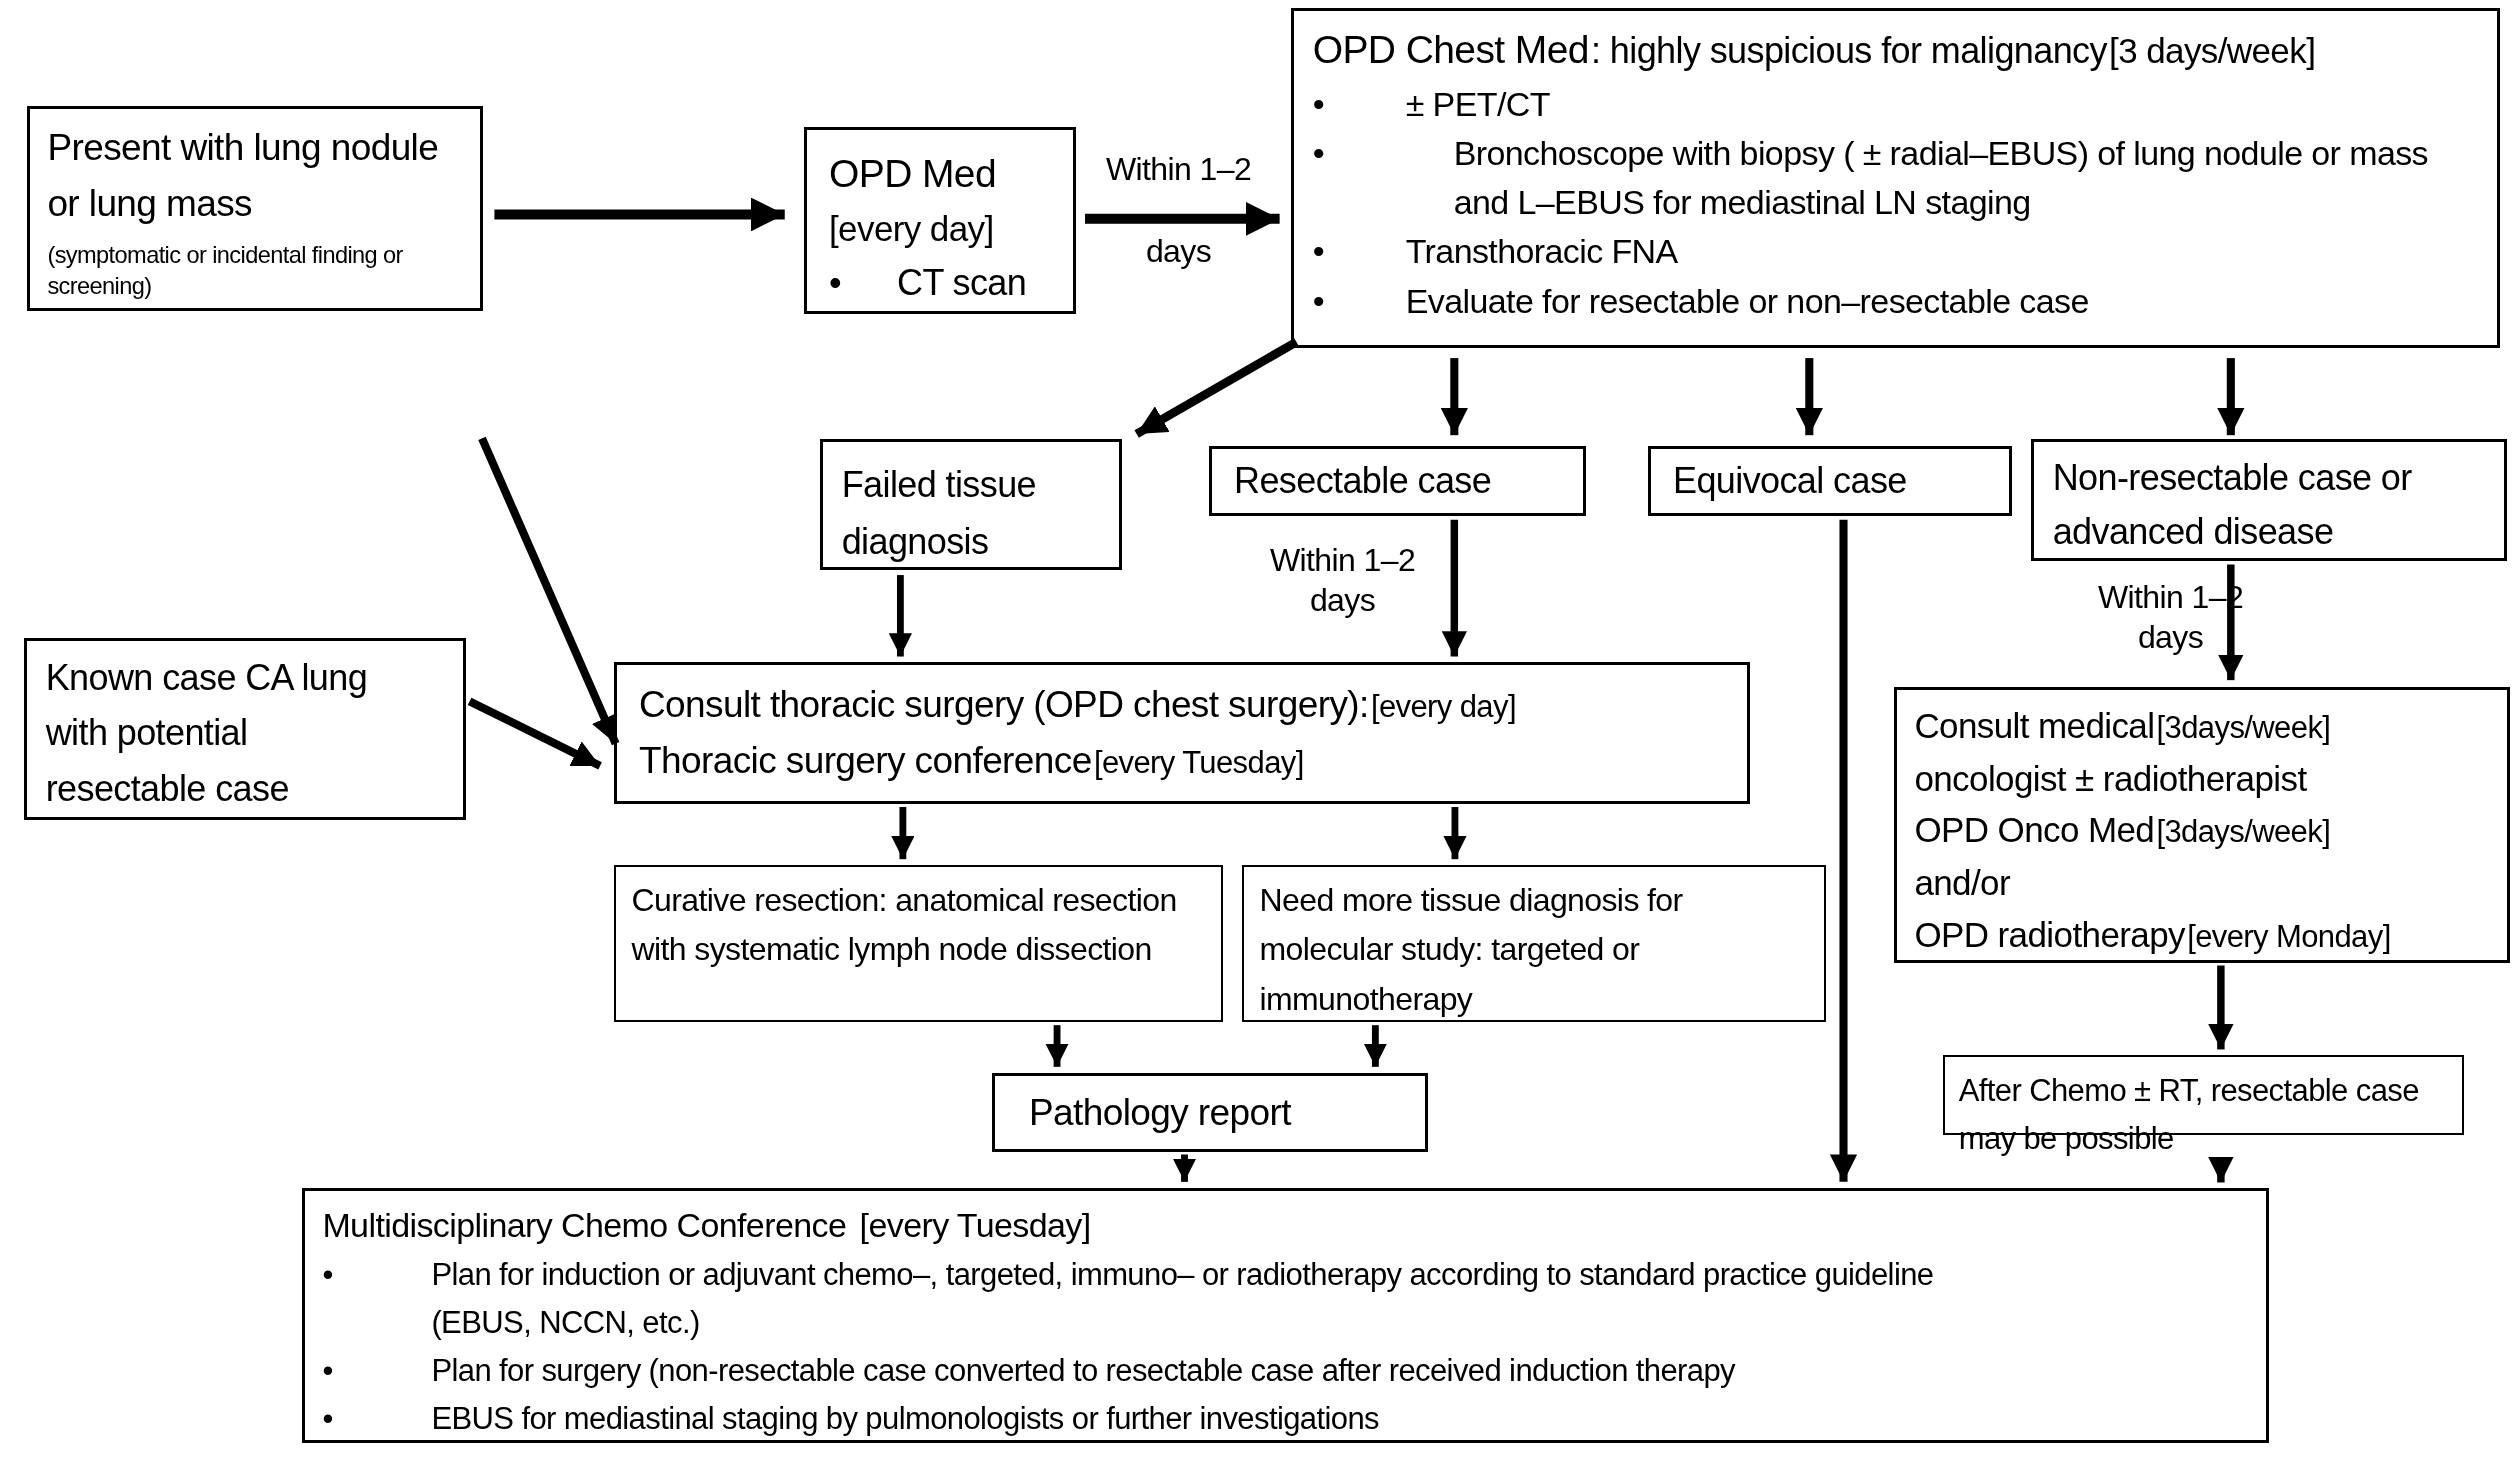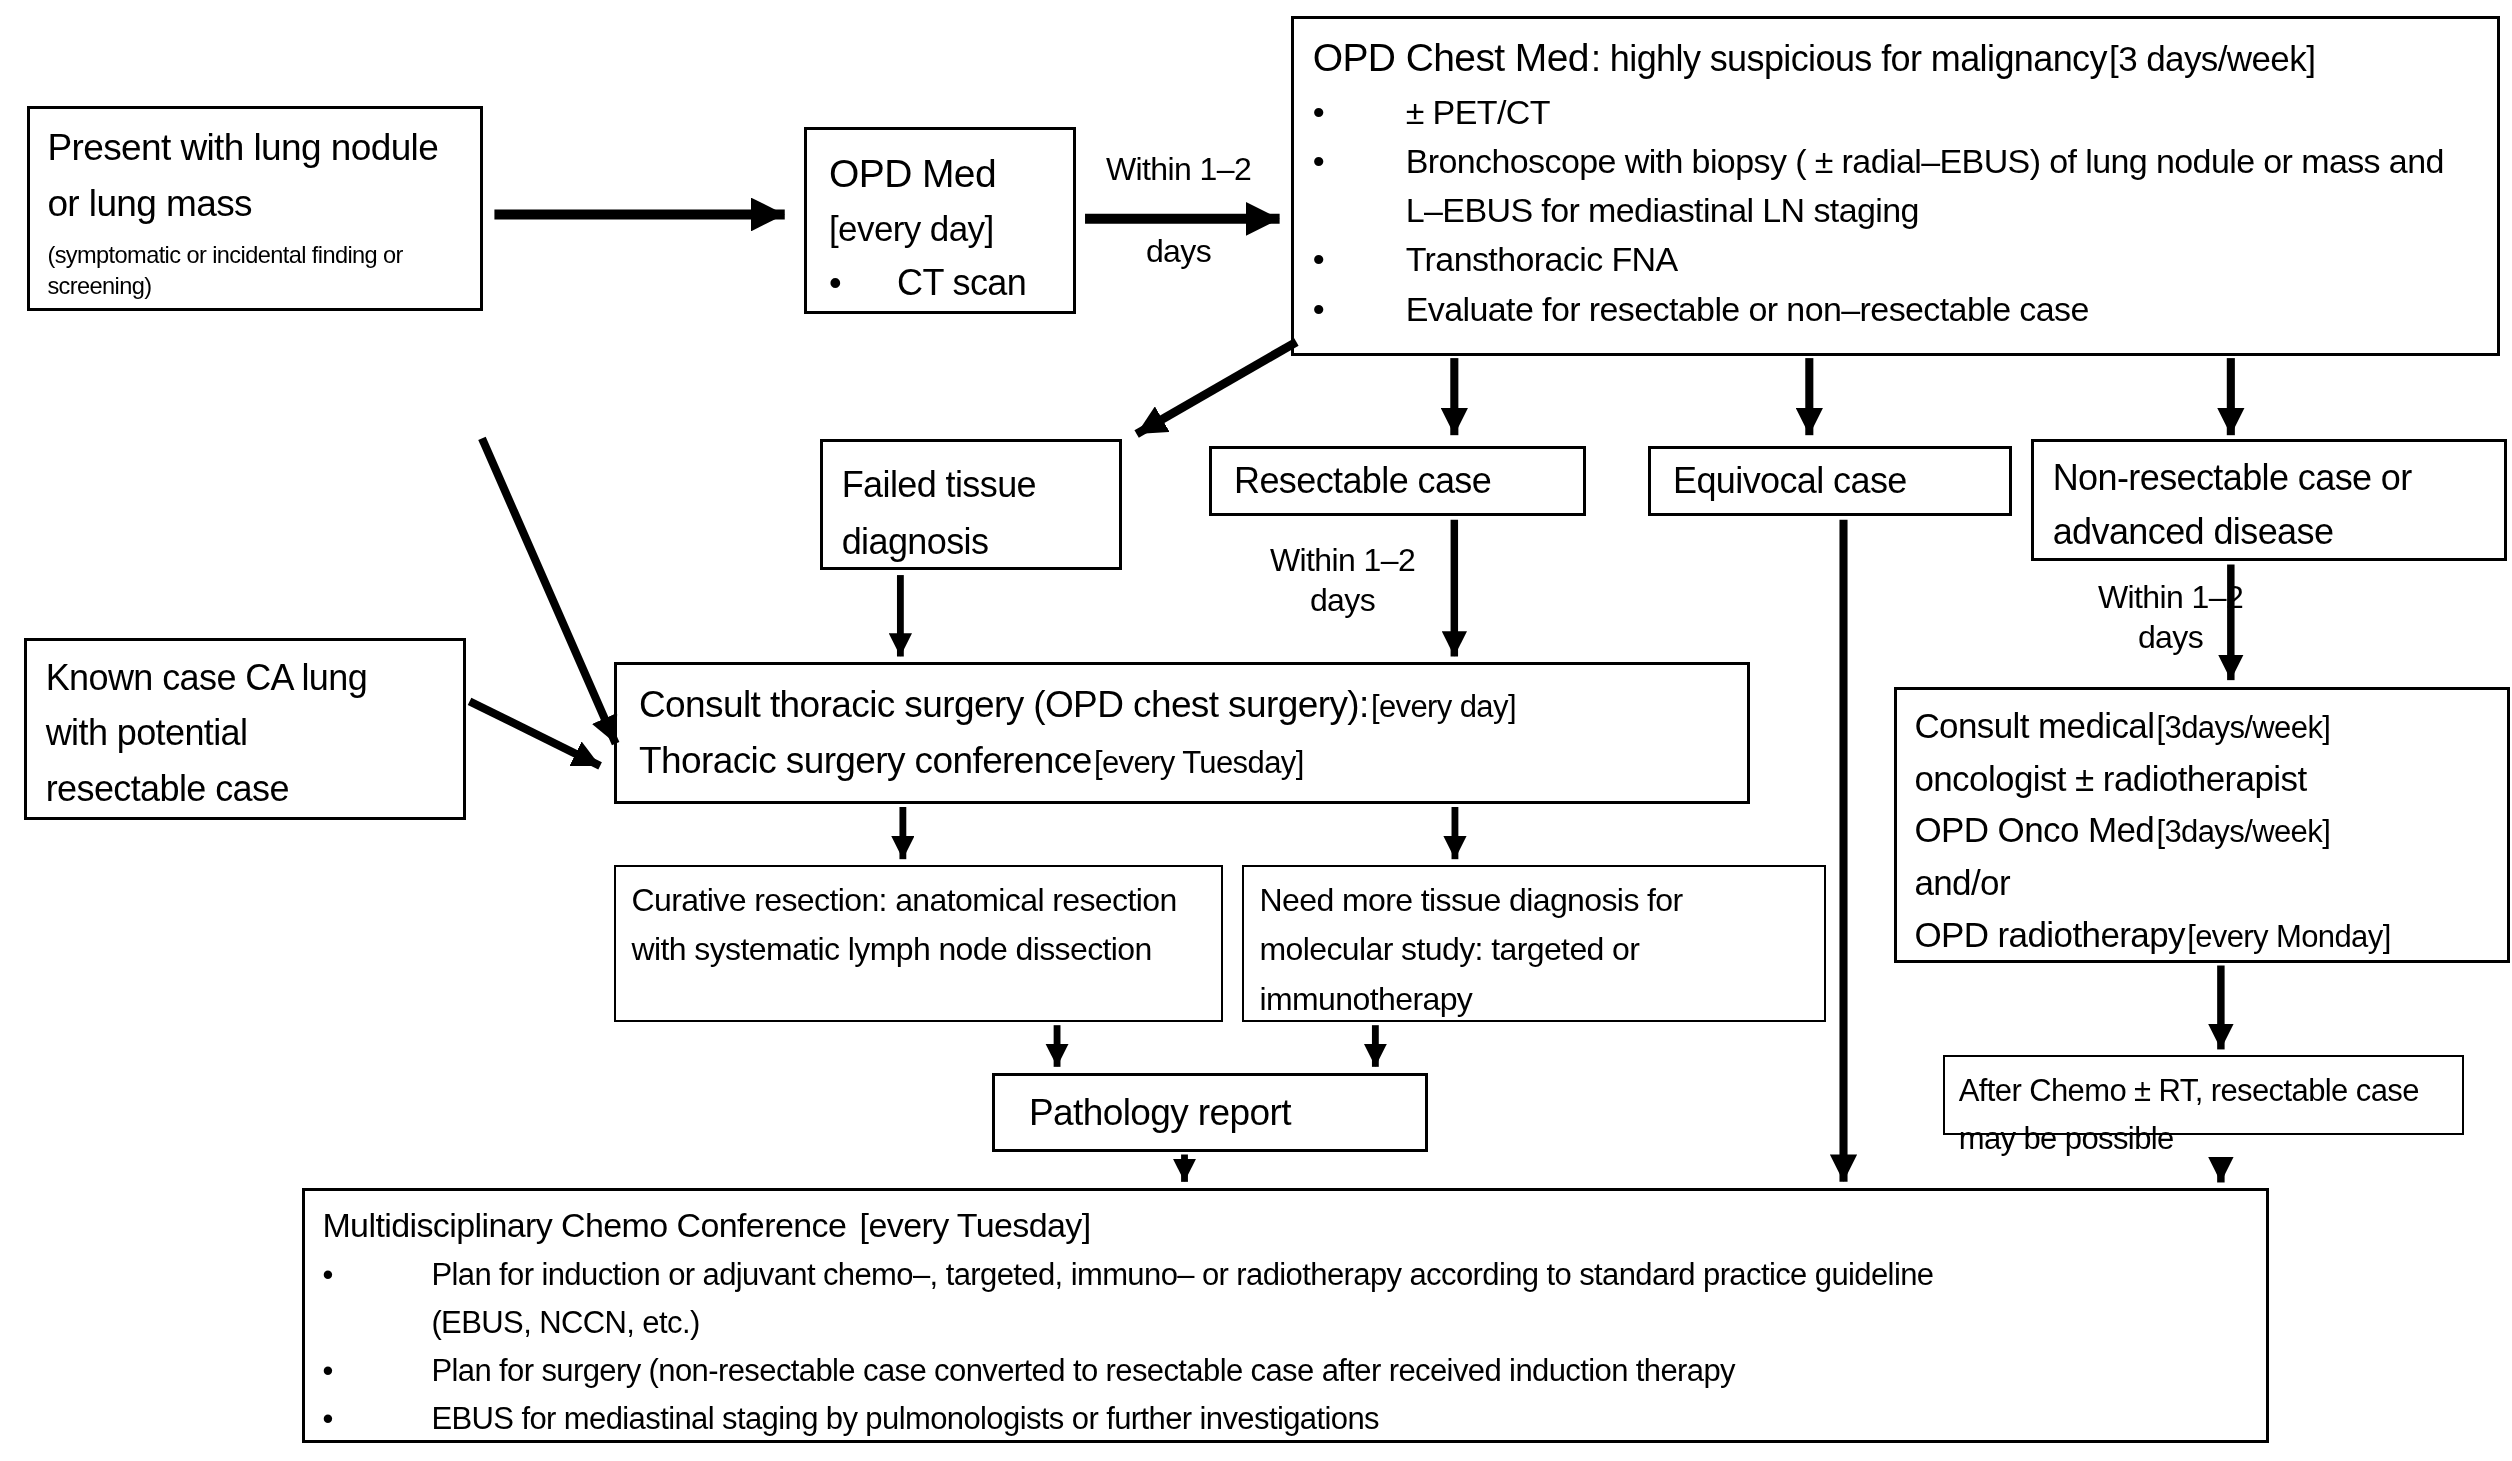--- a/index.html
+++ b/index.html
@@ -40,31 +40,31 @@
 
   <div class="box" style="left:804px;top:127px;width:272px;height:187px;padding:15px 6.2px 6.2px 22px;">
     <div class="t62">OPD Med</div>
     <div class="br2" style="line-height:1.4;">[every day]</div>
     <div class="bul t58" style="margin-top:3.7px;">
         <span class="dot" style="flex:0 0 68px;"></span>
         <span class="txt">CT scan</span>
       </div>
   </div>
 
-  <div class="box" style="left:1291px;top:16px;width:1209px;height:340px;padding:10px 9.3px 6.2px 18.7px;">
+  <div class="box" style="left:1291px;top:8px;width:1209px;height:340px;padding:10px 9.3px 6.2px 18.7px;">
     <div style="line-height:1.5;">
       <span class="t62">OPD Chest Med</span>
       <span class="t58">: highly suspicious for malignancy</span>
       <span class="br2">[3 days/week]</span>
     </div>
     <div class="bul t54" style="line-height:1.45;">
         <span class="dot"></span>
         <span class="txt">± PET/CT</span>
       </div>
-    <div class="bul t54" style="line-height:1.45;">
+    <div class="bul t54" style="line-height:1.45;gap:48px;">
         <span class="dot"></span>
         <span class="txt">Bronchoscope with biopsy ( ± radial–EBUS) of lung nodule or mass and L–EBUS for mediastinal LN staging</span>
       </div>
     <div class="bul t54" style="line-height:1.45;">
         <span class="dot"></span>
         <span class="txt">Transthoracic FNA</span>
       </div>
     <div class="bul t54" style="line-height:1.45;">
         <span class="dot"></span>
         <span class="txt">Evaluate for resectable or non–resectable case</span>

